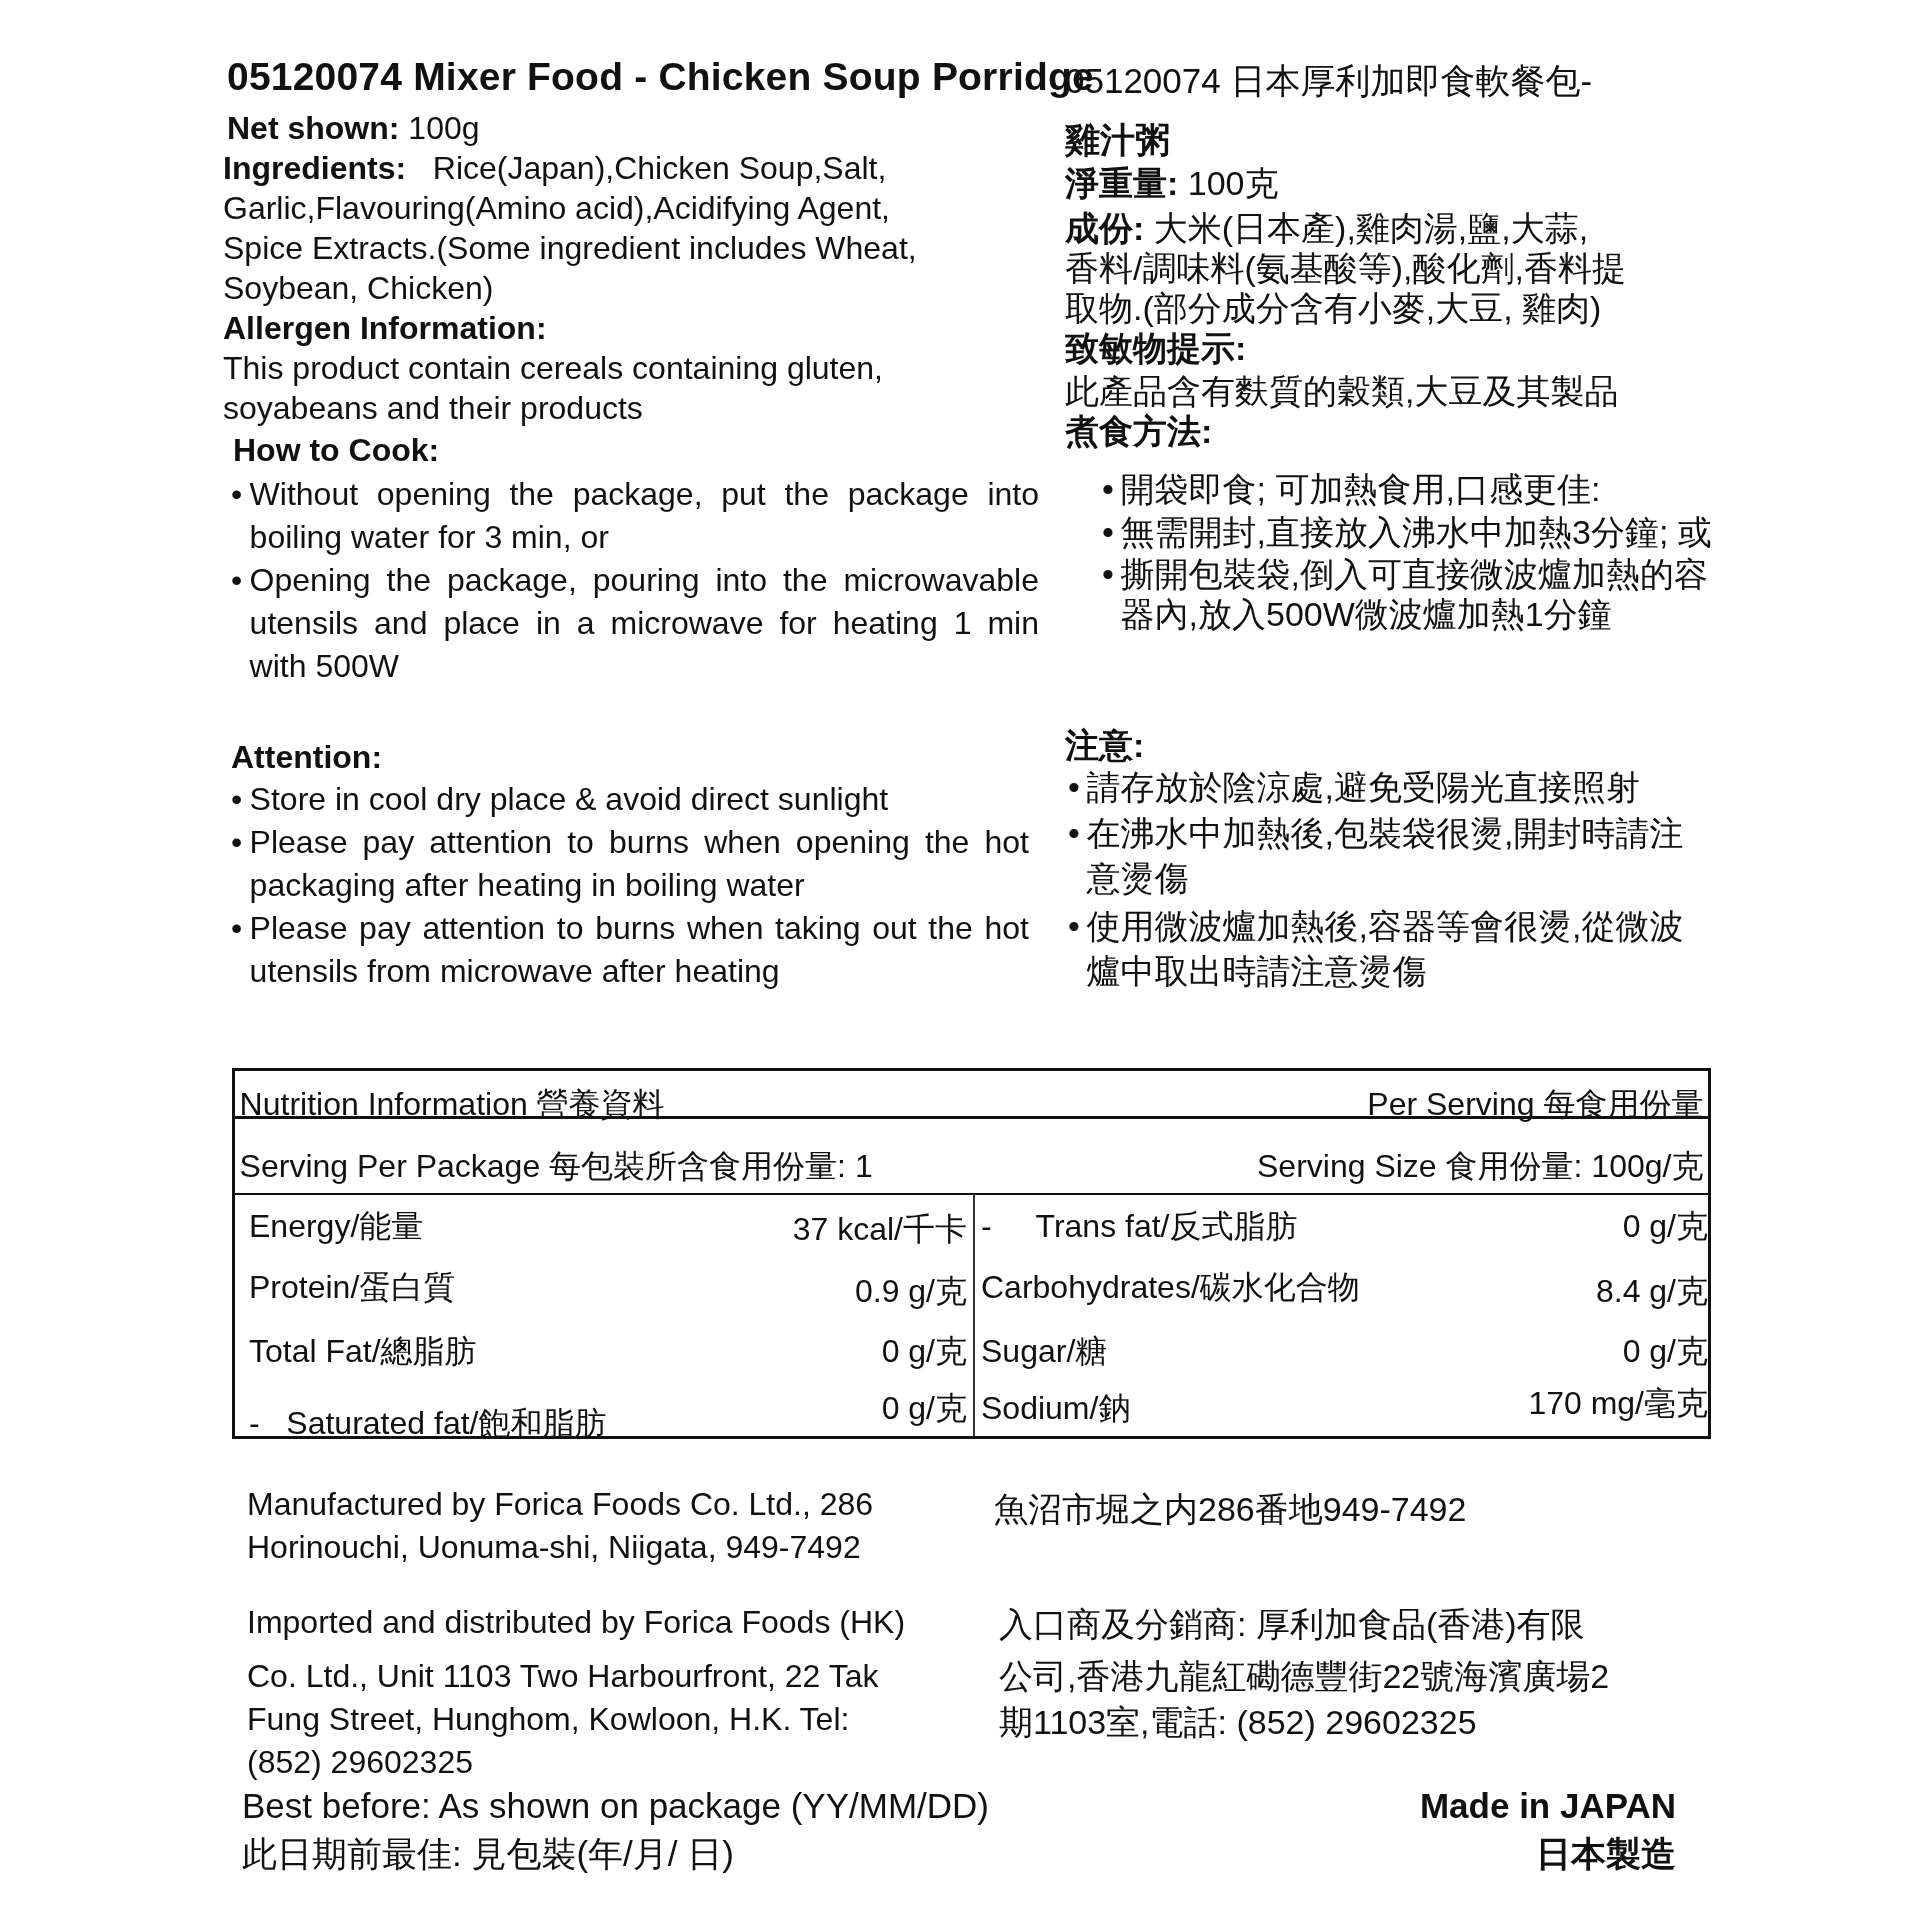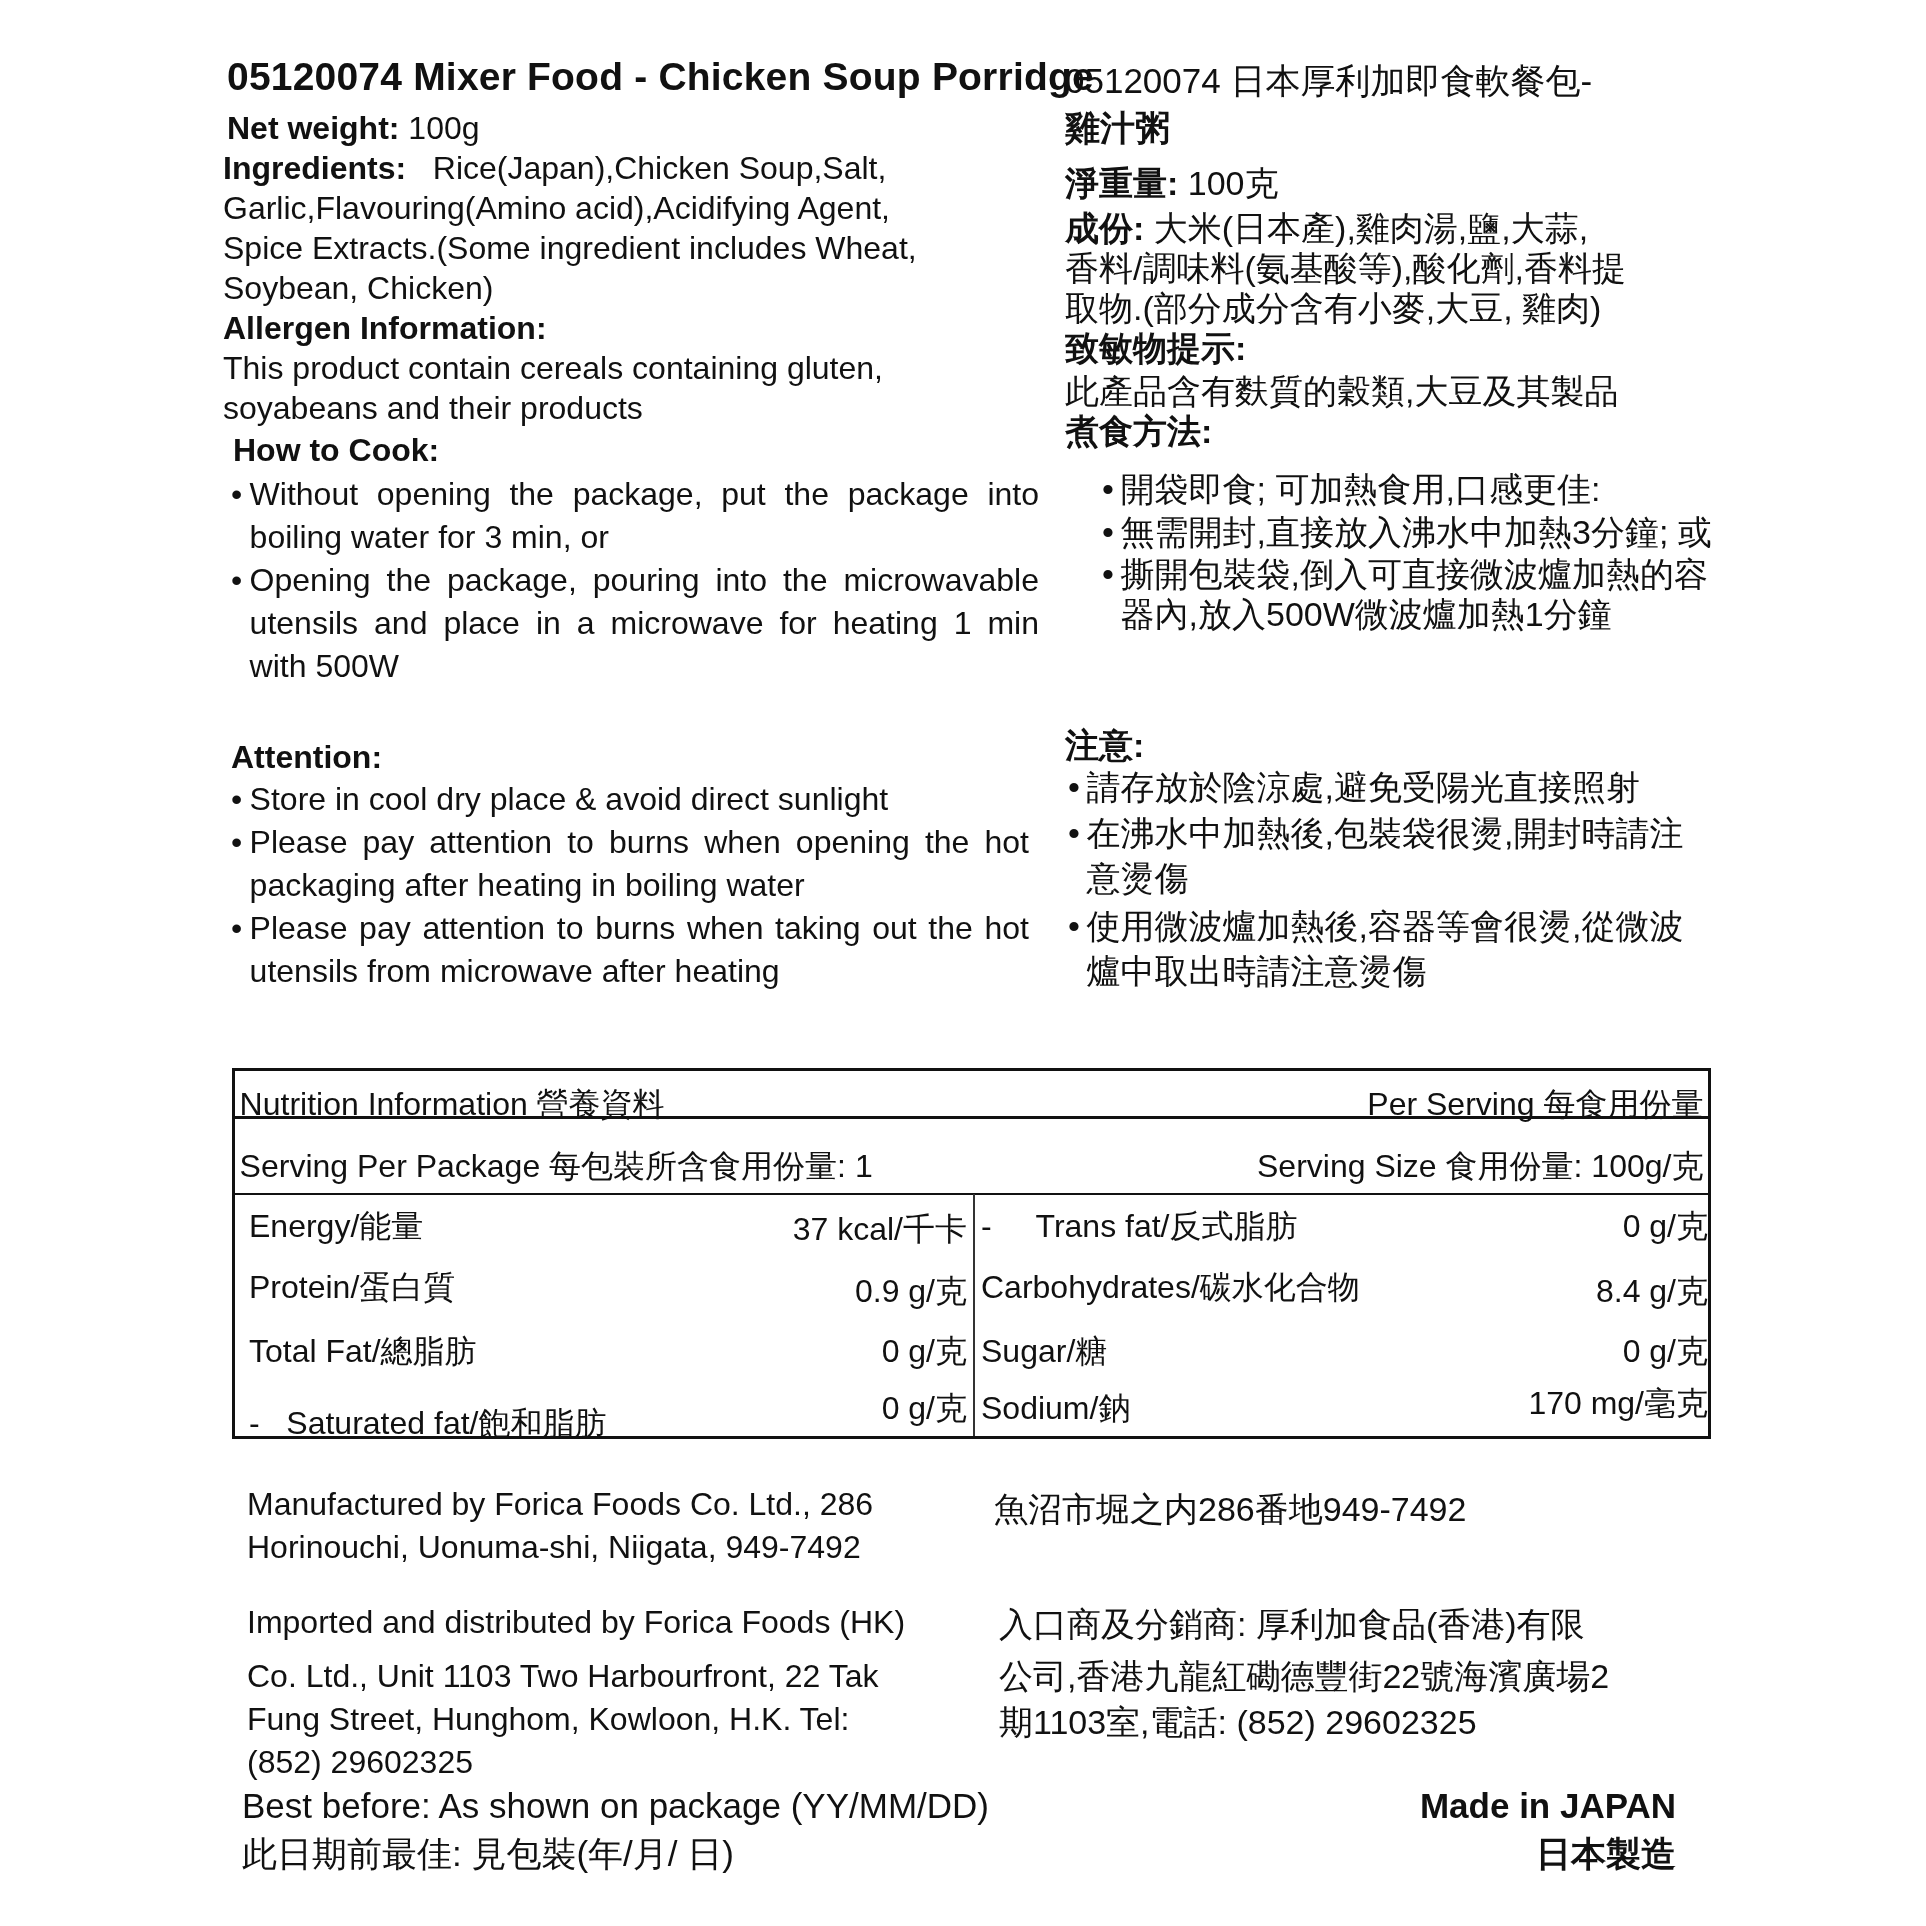--- a/index.html
+++ b/index.html
@@ -26,21 +26,21 @@
   .ndiv { position:absolute; top:0; bottom:0; left:738px; width:1.5px; background:#333; }
   .ncell { position:absolute; font-size:32px; white-space:nowrap; }
   .bottom-t { font-size:32px; line-height:43px; white-space:nowrap; }
 </style>
 </head>
 <body>
 
 <div class="abs title" style="left:227px; top:55px; white-space:nowrap;">05120074 Mixer Food - Chicken Soup Porridge</div>
 
 <div class="abs t" style="left:227px; top:108px;">
-  <span class="b">Net weight:</span>
+  <span class="b">Net shown:</span>
   <span>100g</span>
 </div>
 
 <div class="abs col-left t" style="top:148px;">
   <div><span class="b">Ingredients:</span>&nbsp;&nbsp;&nbsp;<span>Rice(Japan),Chicken Soup,Salt,</span></div>
   <div>Garlic,Flavouring(Amino acid),Acidifying Agent,</div>
   <div>Spice Extracts.(Some ingredient includes Wheat,</div>
   <div>Soybean, Chicken)</div>
   <div class="b">Allergen Information:</div>
   <div>This product contain cereals containing gluten,</div>
@@ -57,21 +57,21 @@
 <div class="abs b t" style="left:231px; top:737px;">Attention:</div>
 
 <div class="abs" style="left:228px; top:778px; width:801px;">
   <div class="t bul" style="line-height:43px;">Store in cool dry place &amp; avoid direct sunlight</div>
   <div class="t bul just" style="line-height:43px; white-space:normal;">Please pay attention to burns when opening the hot packaging after heating in boiling water</div>
   <div class="t bul just" style="line-height:43px; white-space:normal;">Please pay attention to burns when taking out the hot utensils from microwave after heating</div>
 </div>
 
 <div class="abs zh" style="left:1065px; top:60px; font-size:35px; white-space:nowrap;">
   <div>05120074 日本厚利加即食軟餐包-</div>
-  <div class="b" style="margin-top:5px;">雞汁粥</div>
+  <div class="b" style="margin-top:17px;">雞汁粥</div>
 </div>
 
 <div class="abs zh" style="left:1065px; top:162px;">
   <span class="b">淨重量:</span><span> 100克</span>
 </div>
 
 <div class="abs zh" style="left:1065px; top:208px; white-space:nowrap; line-height:40px;">
   <div><span class="b">成份:</span><span> 大米(日本產),雞肉湯,鹽,大蒜,</span></div>
   <div>香料/調味料(氨基酸等),酸化劑,香料提</div>
   <div>取物.(部分成分含有小麥,大豆, 雞肉)</div>

